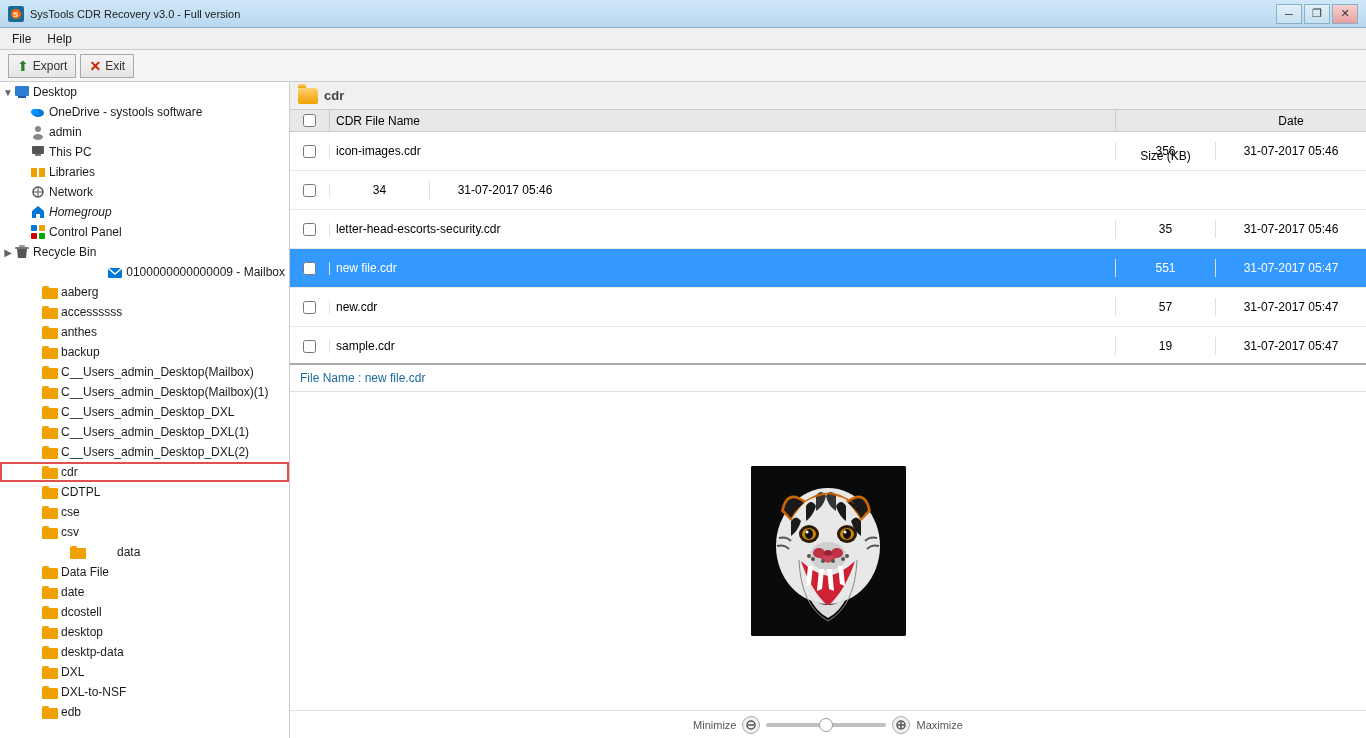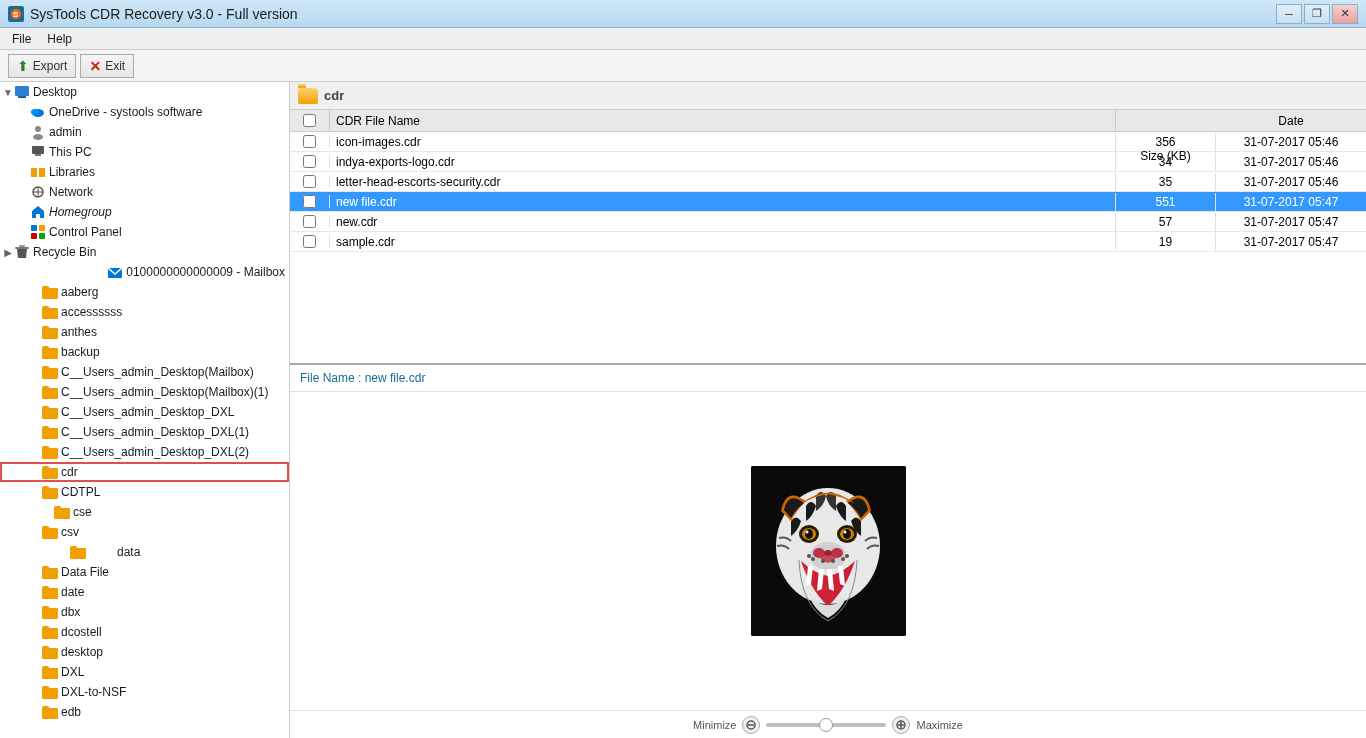--- a/index.html
+++ b/index.html
@@ -17,21 +17,21 @@
     .title-bar-icon {
       width: 16px; height: 16px;
       background: #1a6b9a;
       border-radius: 2px;
       margin-right: 6px;
       display: flex; align-items: center; justify-content: center;
       color: white; font-size: 10px; font-weight: bold;
     }
     .title-bar-text {
       flex: 1;
-      font-size: 14px;
+      font-size: 11px;
       color: #1a1a1a;
     }
     .title-controls {
       display: flex; gap: 2px;
     }
     .title-btn {
       width: 26px; height: 20px;
       background: linear-gradient(to bottom, #e0f0f8, #c8e0f0);
       border: 1px solid #8ab0c8;
       cursor: pointer;
@@ -166,21 +166,21 @@
       display: flex;
       align-items: center;
       min-height: 20px;
       border-bottom: 1px solid #e8e8e8;
       cursor: pointer;
     }
     .file-row.selected { background: #3399ff; color: white; }
     .file-row-check { width: 40px; display: flex; align-items: center; justify-content: center; border-right: 1px solid #e0e0e0; }
     .file-row-name { flex: 1; padding: 2px 6px; border-right: 1px solid #e0e0e0; }
     .file-row-size { width: 100px; padding: 2px 6px; text-align: center; border-right: 1px solid #e0e0e0; }
-    .file-row-date { width: 150px; padding: 2px 6px; text-align: center; }
+    .file-row-date { width: 150px; padding: 12px 6px; text-align: center; }
 
     
     .preview-panel {
       flex: 1;
       display: flex;
       flex-direction: column;
       overflow: hidden;
     }
     .preview-filename {
       padding: 6px 10px;
@@ -518,21 +518,21 @@
       <div class="tree-item" style="padding-left: 30px;">
         <span class="tree-expander"></span>
         <span class="tree-icon">
           <svg width="16" height="14" viewBox="0 0 16 14">
               <path d="M0 3 Q0 1 2 1 L6 1 L7.5 3 L15 3 Q16 3 16 4 L16 13 Q16 14 15 14 L1 14 Q0 14 0 13 Z" fill="#f0a000"></path>
             </svg>
         </span>
         <span>CDTPL</span>
       </div>
 
-      <div class="tree-item" style="padding-left: 42px;">
+      <div class="tree-item" style="padding-left: 30px;">
         <span class="tree-expander"></span>
         <span class="tree-icon">
           <svg width="16" height="14" viewBox="0 0 16 14">
               <path d="M0 3 Q0 1 2 1 L6 1 L7.5 3 L15 3 Q16 3 16 4 L16 13 Q16 14 15 14 L1 14 Q0 14 0 13 Z" fill="#f0a000"></path>
             </svg>
         </span>
         <span>cse</span>
       </div>
 
       <div class="tree-item" style="padding-left: 30px;">
@@ -568,29 +568,20 @@
       <div class="tree-item" style="padding-left: 30px;">
         <span class="tree-expander"></span>
         <span class="tree-icon">
           <svg width="16" height="14" viewBox="0 0 16 14">
               <path d="M0 3 Q0 1 2 1 L6 1 L7.5 3 L15 3 Q16 3 16 4 L16 13 Q16 14 15 14 L1 14 Q0 14 0 13 Z" fill="#f0a000"></path>
             </svg>
         </span>
         <span>date</span>
       </div>
 
-      <div class="tree-item" style="padding-left: 30px;">
-        <span class="tree-expander"></span>
-        <span class="tree-icon">
-          <svg width="16" height="14" viewBox="0 0 16 14">
-              <path d="M0 3 Q0 1 2 1 L6 1 L7.5 3 L15 3 Q16 3 16 4 L16 13 Q16 14 15 14 L1 14 Q0 14 0 13 Z" fill="#f0a000"></path>
-            </svg>
-        </span>
-        <span>dbx</span>
-      </div>
 
       <div class="tree-item" style="padding-left: 30px;">
         <span class="tree-expander"></span>
         <span class="tree-icon">
           <svg width="16" height="14" viewBox="0 0 16 14">
               <path d="M0 3 Q0 1 2 1 L6 1 L7.5 3 L15 3 Q16 3 16 4 L16 13 Q16 14 15 14 L1 14 Q0 14 0 13 Z" fill="#f0a000"></path>
             </svg>
         </span>
         <span>dcostell</span>
       </div>
@@ -598,20 +589,29 @@
       <div class="tree-item" style="padding-left: 30px;">
         <span class="tree-expander"></span>
         <span class="tree-icon">
           <svg width="16" height="14" viewBox="0 0 16 14">
               <path d="M0 3 Q0 1 2 1 L6 1 L7.5 3 L15 3 Q16 3 16 4 L16 13 Q16 14 15 14 L1 14 Q0 14 0 13 Z" fill="#f0a000"></path>
             </svg>
         </span>
         <span>desktop</span>
       </div>
 
+      <div class="tree-item" style="padding-left: 30px;">
+        <span class="tree-expander"></span>
+        <span class="tree-icon">
+          <svg width="16" height="14" viewBox="0 0 16 14">
+              <path d="M0 3 Q0 1 2 1 L6 1 L7.5 3 L15 3 Q16 3 16 4 L16 13 Q16 14 15 14 L1 14 Q0 14 0 13 Z" fill="#f0a000"></path>
+            </svg>
+        </span>
+        <span>desktp-data</span>
+      </div>
 
       <div class="tree-item" style="padding-left: 30px;">
         <span class="tree-expander"></span>
         <span class="tree-icon">
           <svg width="16" height="14" viewBox="0 0 16 14">
               <path d="M0 3 Q0 1 2 1 L6 1 L7.5 3 L15 3 Q16 3 16 4 L16 13 Q16 14 15 14 L1 14 Q0 14 0 13 Z" fill="#f0a000"></path>
             </svg>
         </span>
         <span>DXL</span>
       </div>
@@ -669,21 +669,20 @@
           </div>
         <div class="file-row-name">icon-images.cdr</div>
         <div class="file-row-size">356</div>
         <div class="file-row-date">31-07-2017 05:46</div>
       </div>
 
       <div class="file-row">
         <div class="file-row-check">
             <input type="checkbox" style="">
           </div>
-        <div class="file-row-name">indya-exports-logo.cdr</div>
         <div class="file-row-size">34</div>
         <div class="file-row-date">31-07-2017 05:46</div>
       </div>
 
       <div class="file-row">
         <div class="file-row-check">
             <input type="checkbox" style="">
           </div>
         <div class="file-row-name">letter-head-escorts-security.cdr</div>
         <div class="file-row-size">35</div>

